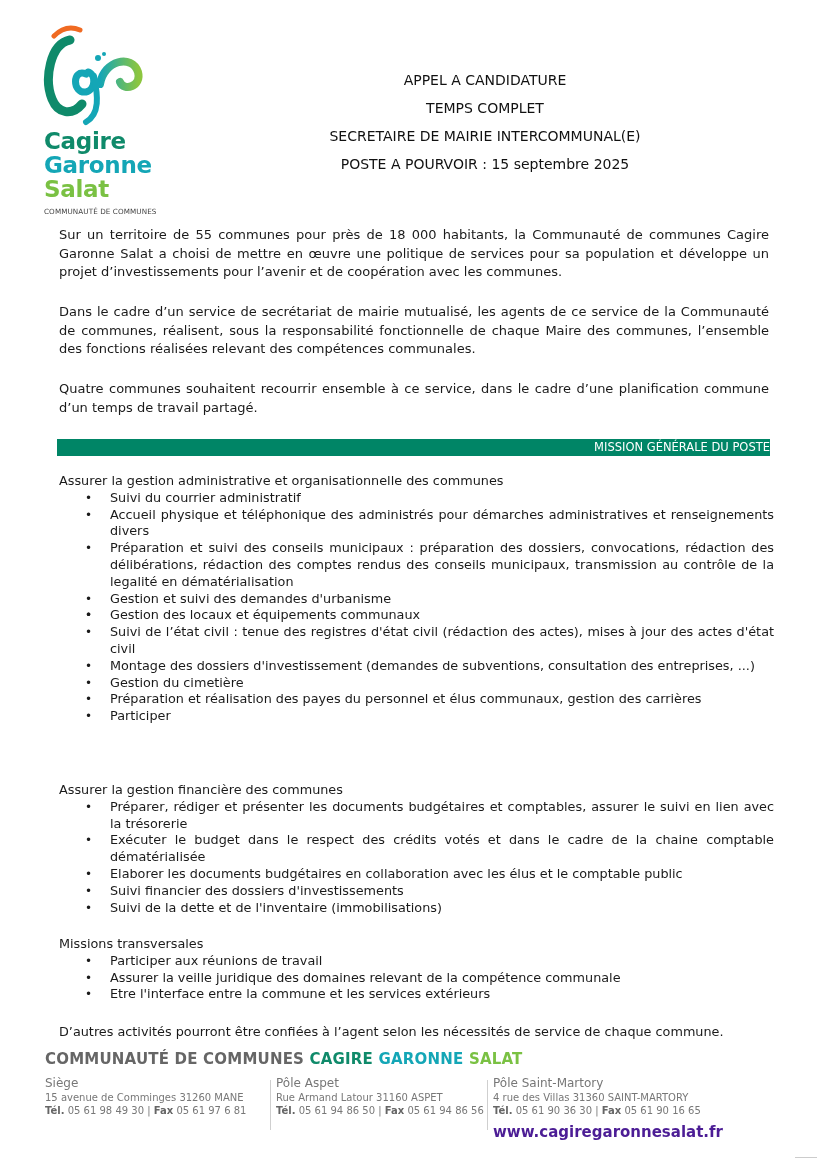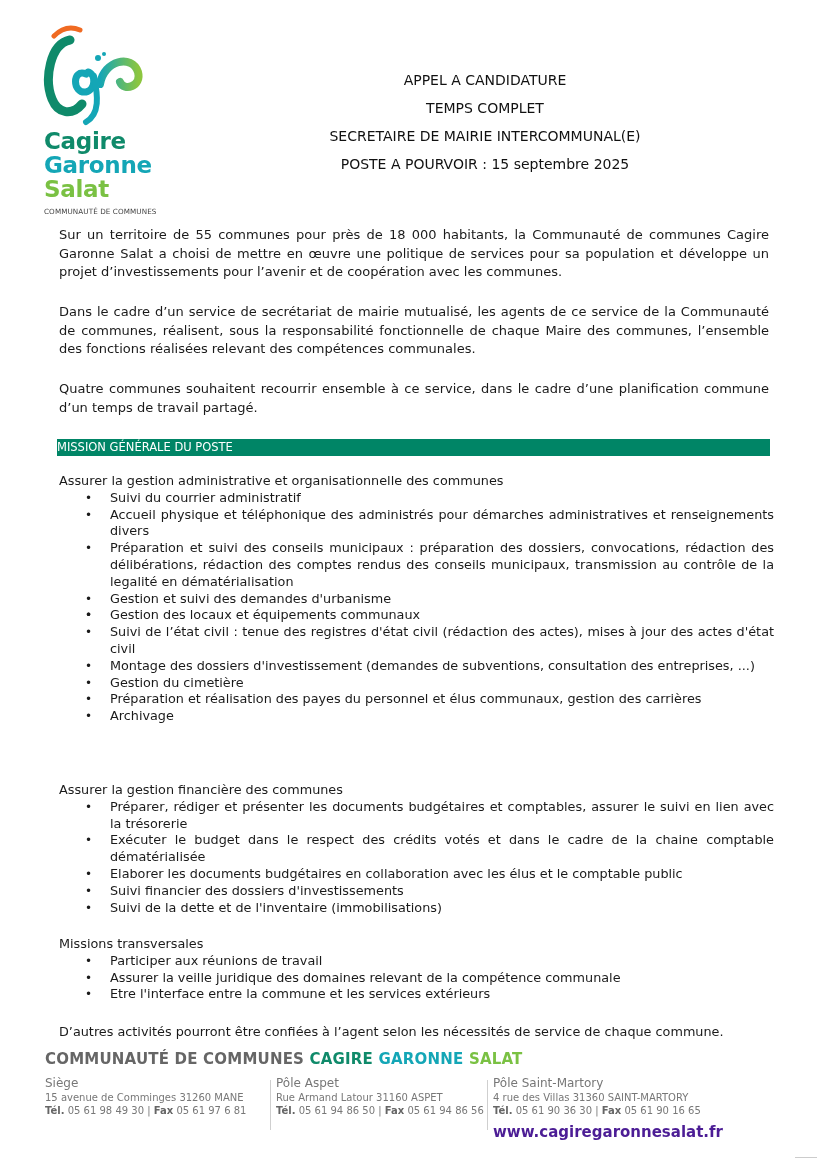--- a/index.html
+++ b/index.html
@@ -18,21 +18,21 @@
   .titles { position: absolute; left: 300px; top: 66px; width: 370px; text-align: center; }
   .titles div { font-size: 14px; line-height: 28px; color: #111; }
 
   .para { position: absolute; left: 59px; width: 710px; font-size: 13px; line-height: 18.5px;
           text-align: justify; color: #1a1a1a; }
   .p1 { top: 226px; }
   .p2 { top: 303px; }
   .p3 { top: 380px; }
 
   .band { position: absolute; left: 57px; top: 439px; width: 713px; height: 17px;
-          background: #008566; color: #ffffff; text-align: left; font-size: 11.5px; line-height: 17px; }
+          background: #008566; color: #ffffff; text-align: right; font-size: 11.5px; line-height: 17px; }
 
   .section { position: absolute; left: 59px; width: 715px; font-size: 12.8px; line-height: 16.8px; }
   .sec-title { margin: 0; }
   .section ul { margin: 0; padding: 0; list-style: none; }
   .section li { position: relative; padding-left: 51px; text-align: justify; }
   .section li .bullet { position: absolute; left: 26px; top: 0; font-size: 12px; }
   .s1 { top: 473px; }
   .s2 { top: 782px; }
   .s3 { top: 936px; }
   .closing { position: absolute; left: 59px; top: 1023px; font-size: 12.8px; line-height: 17px; width: 715px; }
@@ -98,21 +98,21 @@
     <li><span class="bullet">•</span><span>Suivi du courrier administratif</span></li>
     <li><span class="bullet">•</span><span>Accueil physique et téléphonique des administrés pour démarches administratives et renseignements divers</span></li>
     <li><span class="bullet">•</span><span>Préparation et suivi des conseils municipaux : préparation des dossiers, convocations, rédaction des délibérations, rédaction des comptes rendus des conseils municipaux, transmission au contrôle de la legalité en dématérialisation</span></li>
     <li><span class="bullet">•</span><span>Gestion et suivi des demandes d'urbanisme</span></li>
     <li><span class="bullet">•</span></li>
     <li><span class="bullet">•</span><span>Gestion des locaux et équipements communaux</span></li>
     <li><span class="bullet">•</span><span>Suivi de l’état civil : tenue des registres d'état civil (rédaction des actes), mises à jour des actes d'état civil</span></li>
     <li><span class="bullet">•</span><span>Montage des dossiers d'investissement (demandes de subventions, consultation des entreprises, ...)</span></li>
     <li><span class="bullet">•</span><span>Gestion du cimetière</span></li>
     <li><span class="bullet">•</span><span>Préparation et réalisation des payes du personnel et élus communaux, gestion des carrières</span></li>
-    <li><span class="bullet">•</span><span>Archivage</span></li>
+    <li><span class="bullet">•</span><span>Participer</span></li>
   </ul>
 </div>
 
 <div class="section s2">
   <p class="sec-title">Assurer la gestion financière des communes</p>
   <ul>
     <li><span class="bullet">•</span><span>Préparer, rédiger et présenter les documents budgétaires et comptables, assurer le suivi en lien avec la trésorerie</span></li>
     <li><span class="bullet">•</span><span>Exécuter le budget dans le respect des crédits votés et dans le cadre de la chaine comptable dématérialisée</span></li>
     <li><span class="bullet">•</span><span>Elaborer les documents budgétaires en collaboration avec les élus et le comptable public</span></li>
     <li><span class="bullet">•</span><span>Suivi financier des dossiers d'investissements</span></li>

